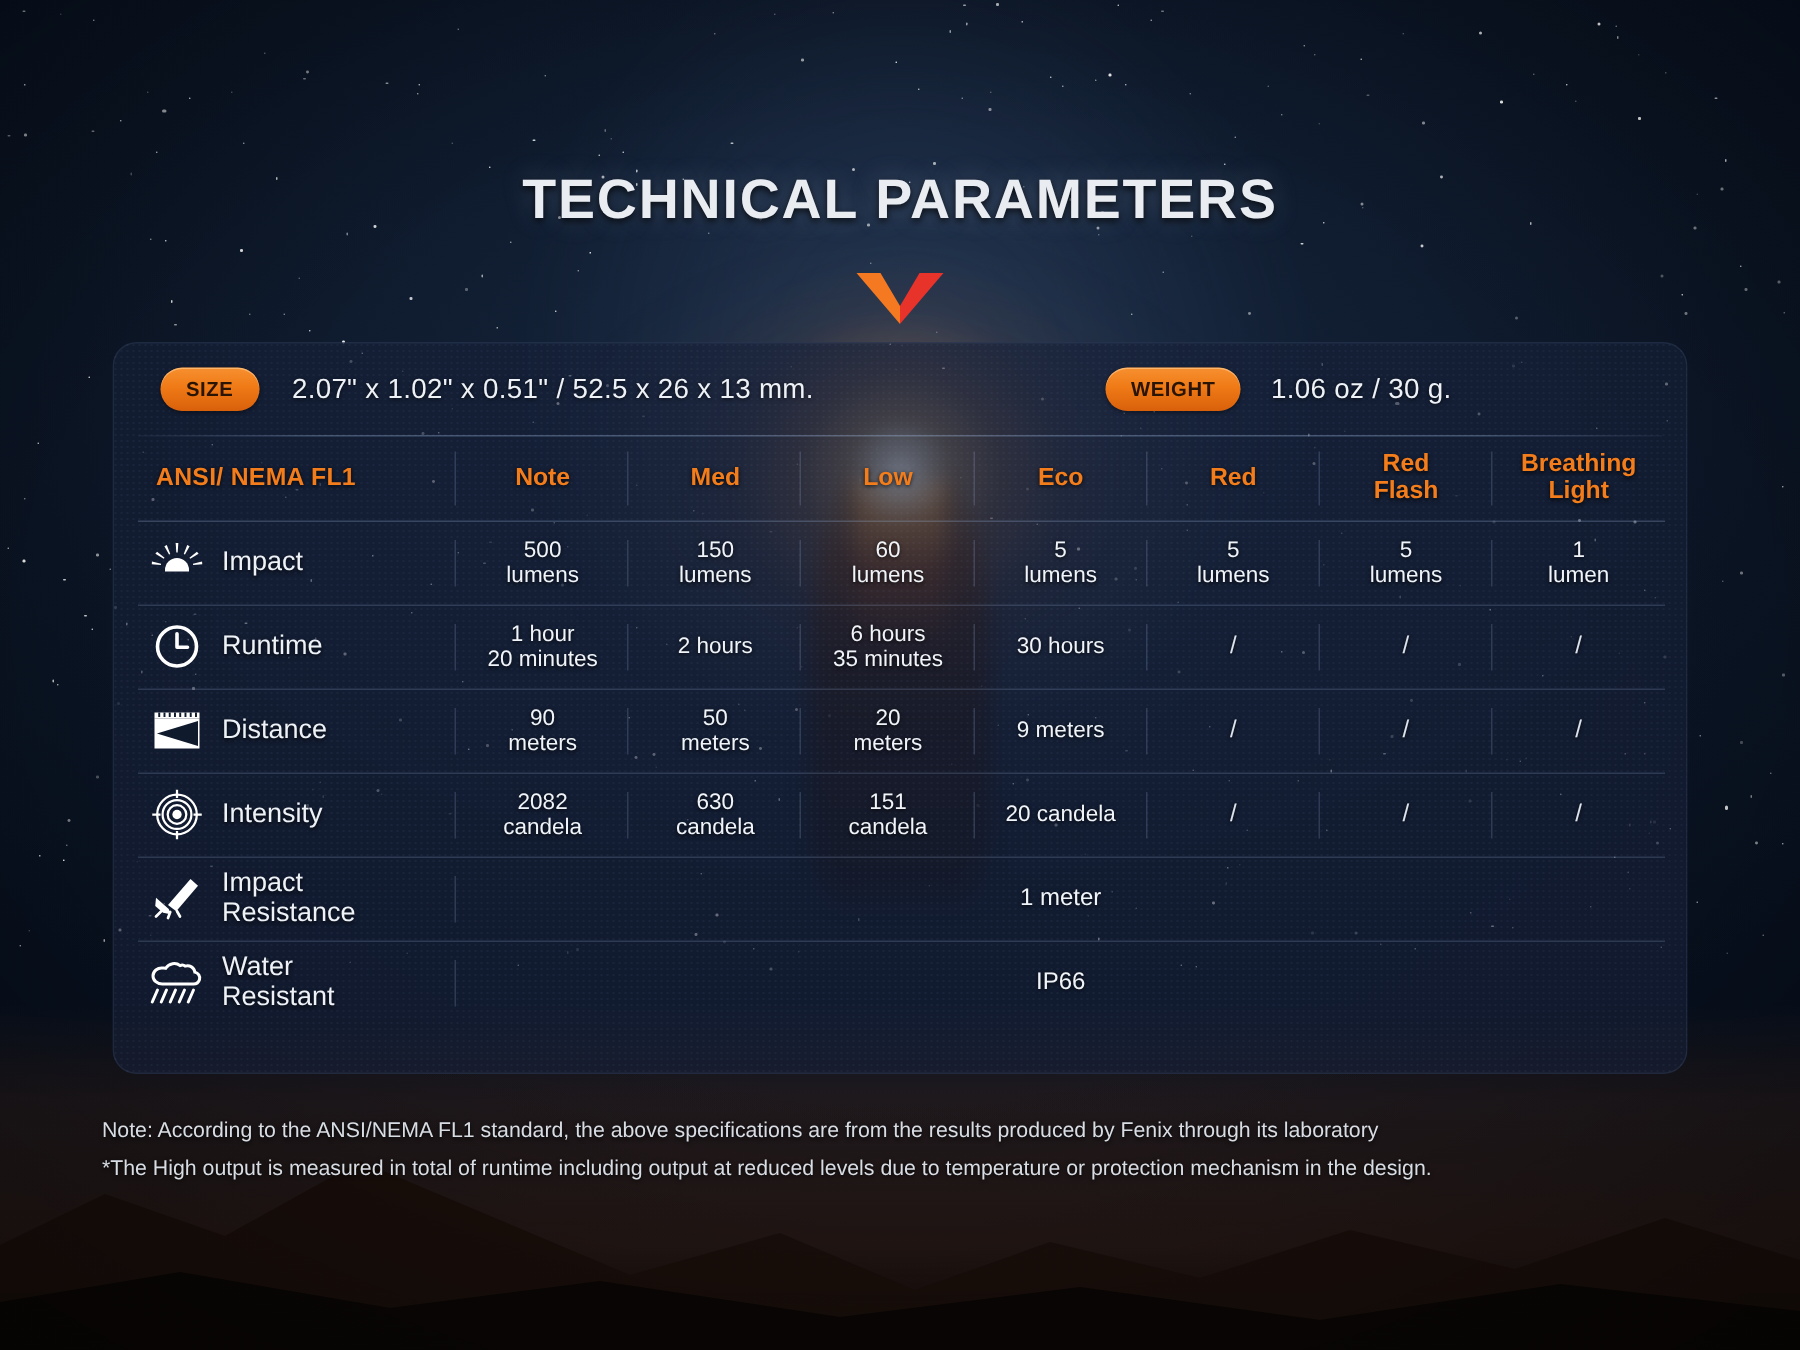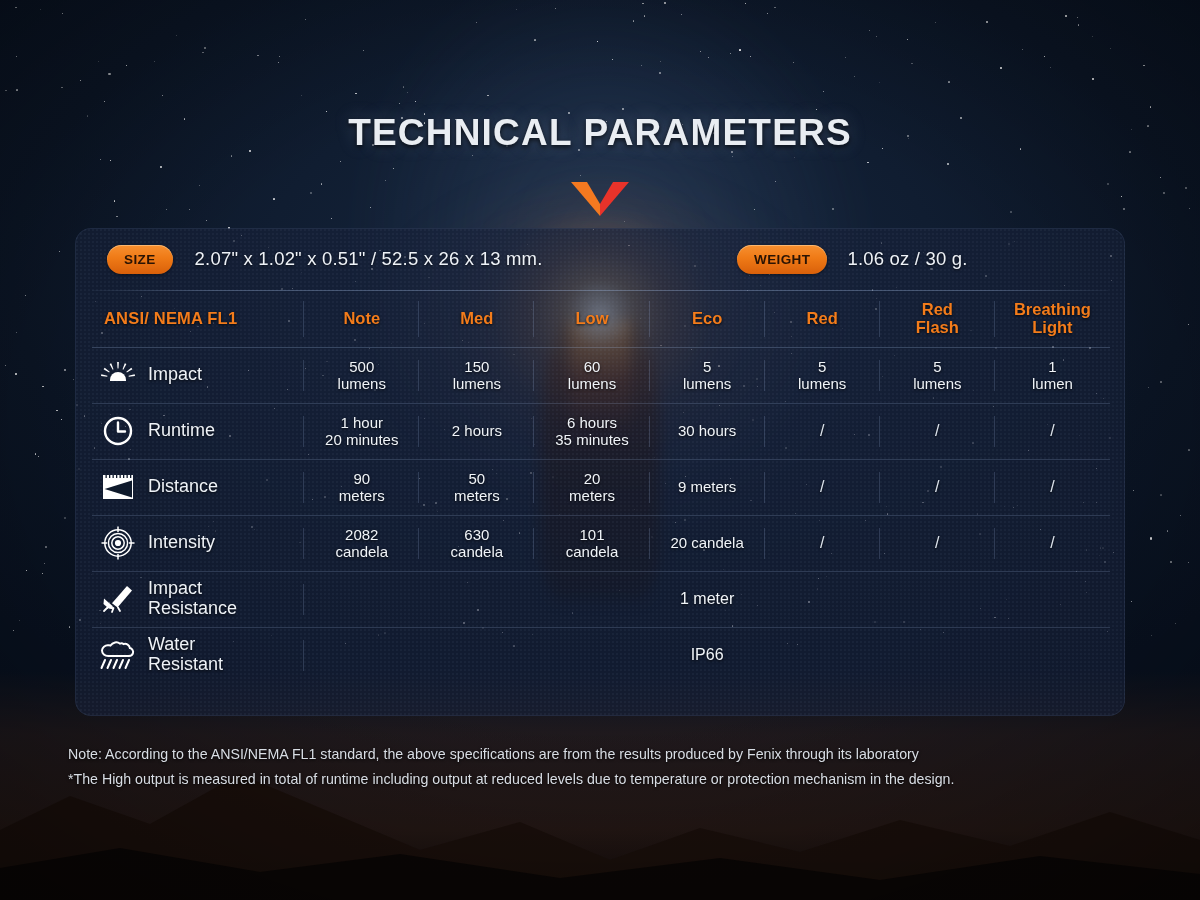--- a/index.html
+++ b/index.html
@@ -797,21 +797,21 @@
      </svg>
               </span>
          <span class="label-txt">
                 <div>Intensity</div>
               </span>
        </div>
        <span class="vsep"></span>
           </td>
           <td><span><div>2082</div><div>candela</div></span><span class="vsep"></span></td>
           <td><span><div>630</div><div>candela</div></span><span class="vsep"></span></td>
-          <td><span><div>101</div><div>candela</div></span><span class="vsep"></span></td>
+          <td><span><div>151</div><div>candela</div></span><span class="vsep"></span></td>
           <td><span><div>20 candela</div></span><span class="vsep"></span></td>
           <td><span class="dash"><div>/</div></span><span class="vsep"></span></td>
           <td><span class="dash"><div>/</div></span><span class="vsep"></span></td>
           <td><span class="dash"><div>/</div></span></td>
         </tr>
         <tr>
           <td class="cell-label">
             <div class="label-inner">
          <span class="ico">
                 <svg width="34" height="30" viewBox="0 0 34 30">

